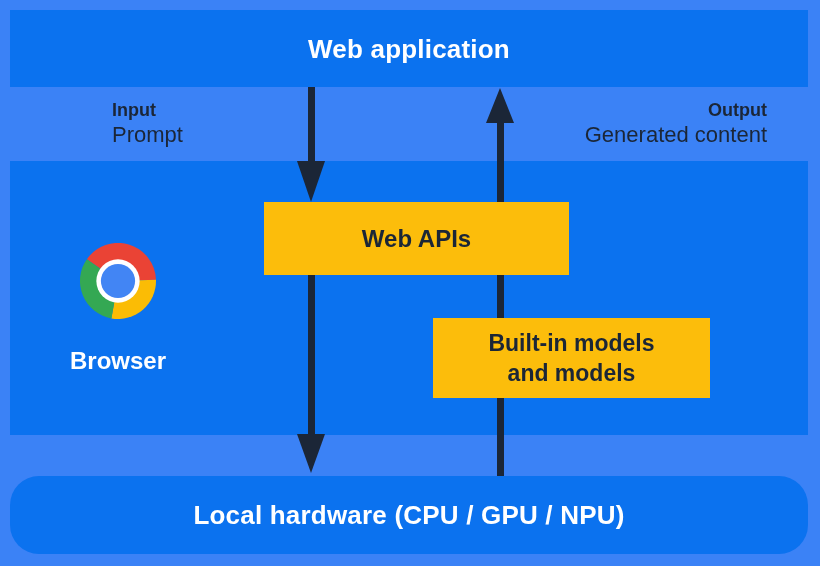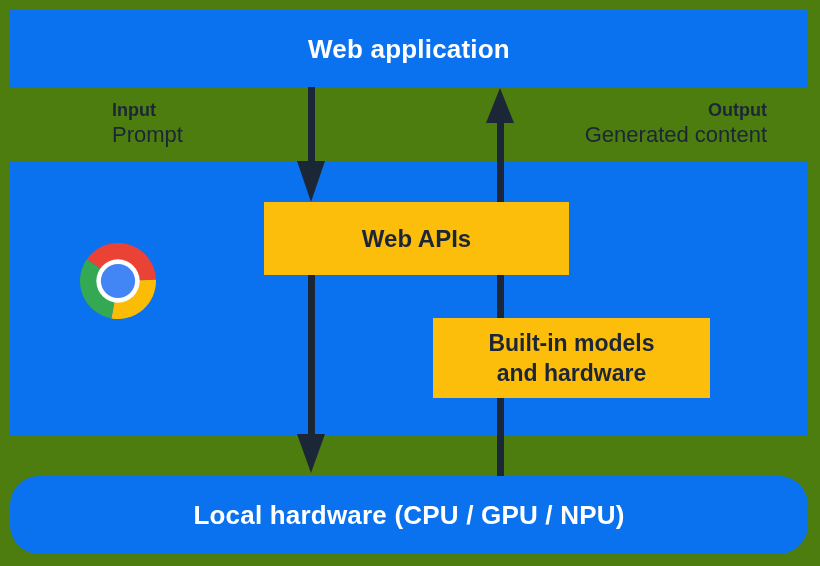--- a/index.html
+++ b/index.html
@@ -8,21 +8,21 @@
     --ink-navy:#1B2637;
     --text-white:#FFFFFF;
     --chrome-red:#EA4335;
     --chrome-yellow:#FBBC05;
     --chrome-green:#34A853;
     --chrome-blue:#4285F4;
   }
   *{margin:0;padding:0;box-sizing:border-box;}
   html,body{background:#fff;}
   body{font-family:"Liberation Sans","DejaVu Sans",sans-serif;}
-  .canvas{position:relative;width:820px;height:566px;background:#4d7c0f;overflow:hidden;}
+  .canvas{position:relative;width:820px;height:566px;background:#3b82f6;overflow:hidden;}
 
   .band{position:absolute;left:10px;width:798px;background:var(--primary-blue);}
   .band.top{top:10px;height:77px;}
   .band.middle{top:161px;height:274px;}
   .band.bottom{top:476px;height:78px;border-radius:29px;}
 
   .band-label{
     position:absolute;left:0;right:0;top:50%;transform:translateY(-50%);
     text-align:center;color:var(--text-white);font-weight:bold;font-size:26px;
     letter-spacing:.2px;
@@ -84,28 +84,29 @@
   <div class="arrow-head up" style="left:486px;top:88px;"></div>
 
   <div class="browser-group">
     <svg class="chrome-logo" viewBox="0 0 100 100">
       <path d="M50,50 L9,21.3 A50,50 0 0 1 99.97,48.25 Z" style="fill:var(--chrome-red)"></path>
       <path d="M50,50 L99.97,48.25 A50,50 0 0 1 41.3,99.2 Z" style="fill:var(--chrome-yellow)"></path>
       <path d="M50,50 L41.3,99.2 A50,50 0 0 1 9,21.3 Z" style="fill:var(--chrome-green)"></path>
       <circle cx="50" cy="50" r="28.5" style="fill:var(--text-white)"></circle>
       <circle cx="50" cy="50" r="22.5" style="fill:var(--chrome-blue)"></circle>
     </svg>
+    <div class="browser-label">Browser</div>
   </div>
 
   <div class="yellow-box web-apis-box">
     <span>Web APIs</span>
   </div>
 
   <div class="yellow-box builtin-box">
     <span>Built-in models</span>
-    <span>and hardware</span>
+    <span>and models</span>
   </div>
 
   <div class="band bottom">
     <div class="band-label">Local hardware (CPU / GPU / NPU)</div>
   </div>
 
 </div>
 
 </body></html>

